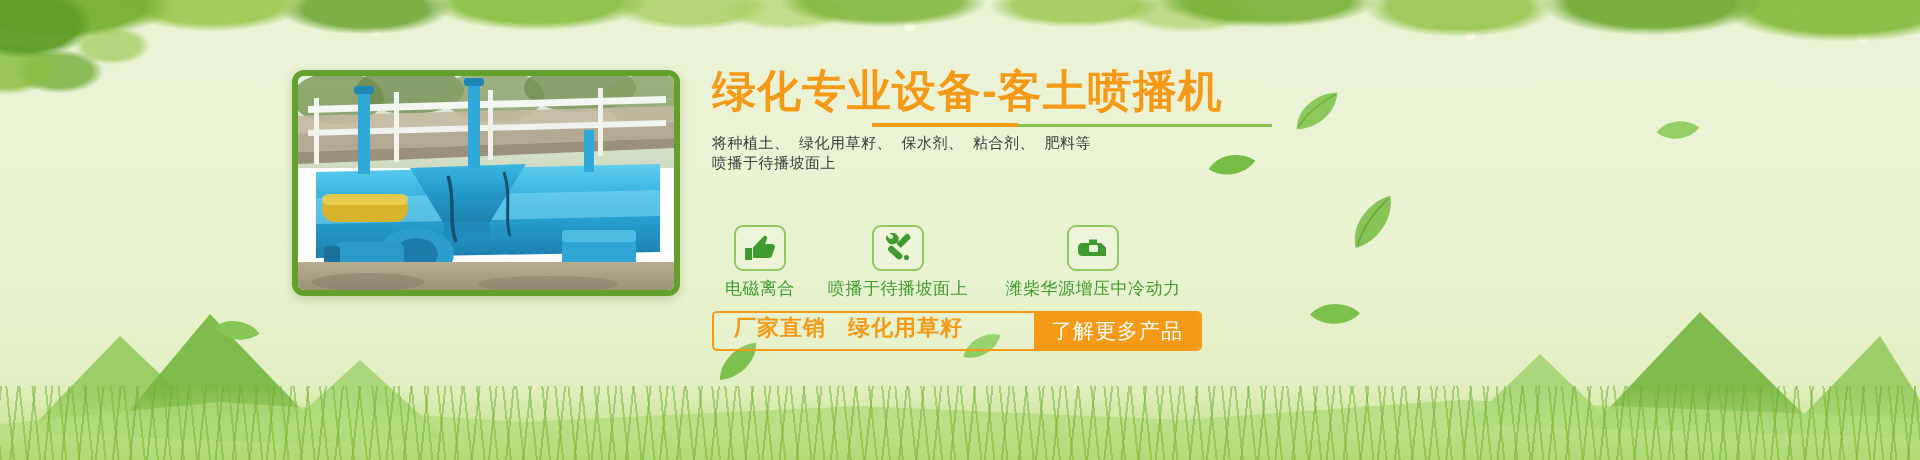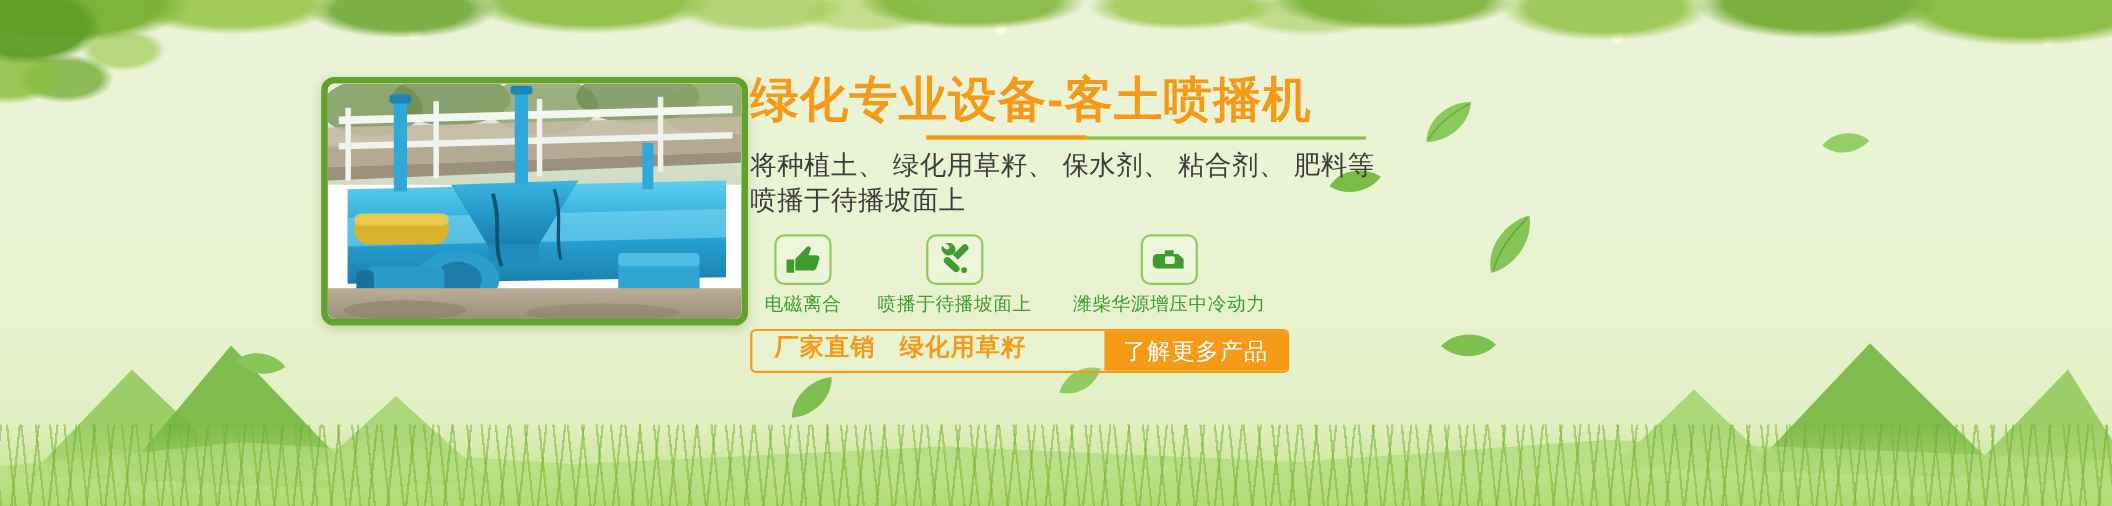--- a/index.html
+++ b/index.html
@@ -94,21 +94,21 @@
     border: 6px solid #63a12c;
     border-radius: 12px;
     background: #fff;
     box-shadow: 0 3px 10px rgba(60,90,20,.22);
     overflow: hidden;
   }
   .photo-inner { position: absolute; inset: 0; overflow: hidden; border-radius: 6px; }
   .photo-inner svg { display: block; width: 100%; height: 100%; }
 
   
-  .content { position: absolute; left: 682px; top: 68px; width: 600px; }
+  .content { position: absolute; left: 712px; top: 68px; width: 600px; }
 
   .headline {
     font-size: 44px;
     font-weight: bold;
     line-height: 1.05;
     color: #f59a16;
     letter-spacing: 1px;
     white-space: nowrap;
     text-shadow: 0 1px 0 rgba(255,255,255,.45);
   }
@@ -116,30 +116,31 @@
   .divider { position: relative; height: 4px; margin-top: 9px; width: 560px; }
   .divider .seg-orange {
     position: absolute; left: 160px; top: 0; width: 146px; height: 4px; background: #f59a16;
   }
   .divider .seg-green {
     position: absolute; left: 306px; top: 1px; width: 254px; height: 3px; background: #8cbf4d;
   }
 
   .subtitle {
     margin-top: 8px;
-    font-size: 24px;
+    font-size: 15px;
     line-height: 1.32;
     color: #3b3b3b;
     letter-spacing: .5px;
     white-space: nowrap;
+    font-family: Liberation Mono, monospace;
   }
 
   
   .features { display: flex; margin-top: 14px; }
-  .feature { text-align: center; }
+  .feature { text-align: center; margin-top: 36px; }
   .feature:nth-child(1) { width: 96px; }
   .feature:nth-child(2) { width: 180px; }
   .feature:nth-child(3) { width: 210px; }
 
   .feat-icon {
     width: 52px; height: 46px;
     margin: 0 auto;
     border: 2px solid #93c85e;
     border-radius: 9px;
     display: flex; align-items: center; justify-content: center;

